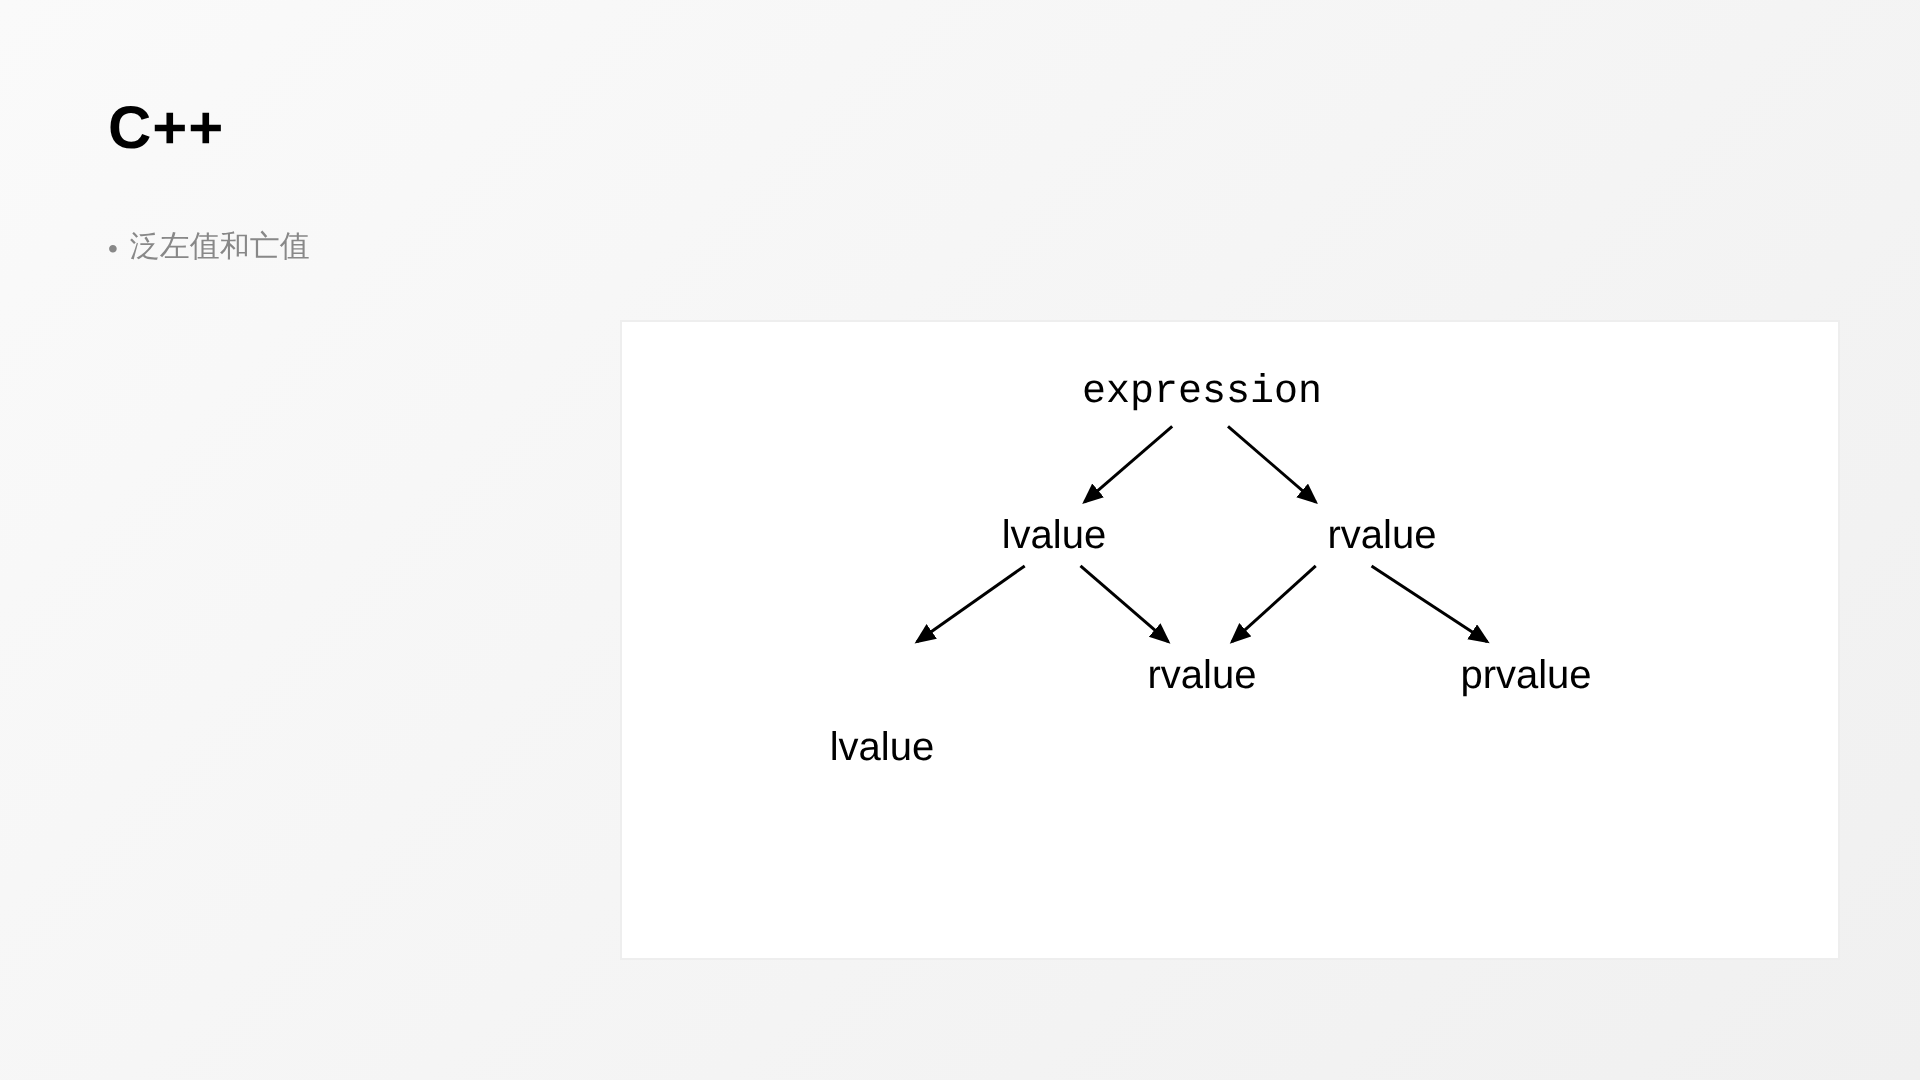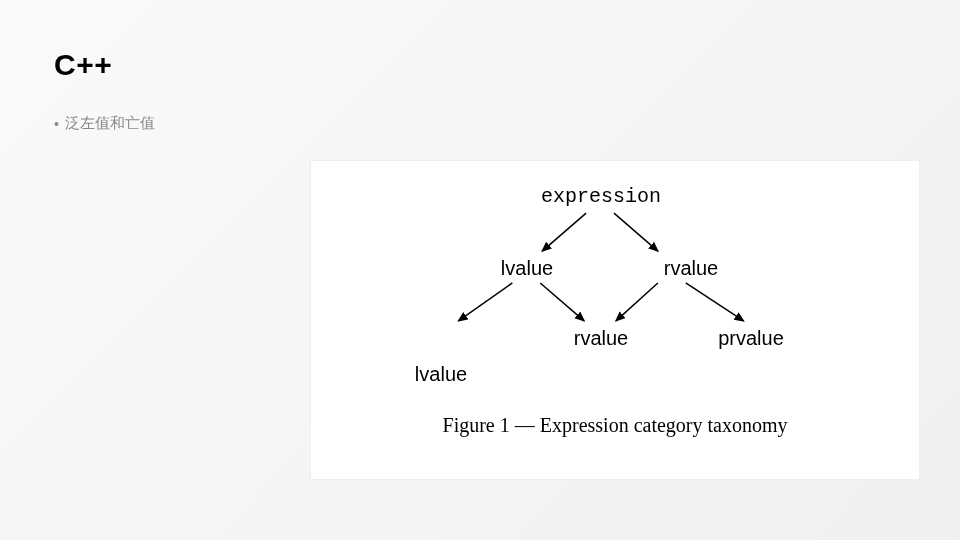--- a/index.html
+++ b/index.html
@@ -58,21 +58,21 @@
       font-family: Verdana, Arial, sans-serif;
       color: #000;
       text-align: center;
       transform: translateX(-50%);
     }
     .node-expression { top: 24px; left: 290px; font-family: Liberation Mono, monospace; }
     .node-glvalue    { top: 96px; left: 216px; }
     .node-rvalue     { top: 96px; left: 380px; }
     .node-lvalue     { top: 166px; left: 130px; margin-top: 36px; }
     .node-xvalue     { top: 166px; left: 290px; }
-    .node-prvalue    { top: 166px; left: 440px; }
+    .node-prvalue    { top: 166px; left: 452px; }
     .caption {
       position: absolute;
       bottom: 42px;
       width: 100%;
       text-align: center;
       font-family: "Times New Roman", serif;
       font-size: 20px;
       color: #000;
     }
     svg.arrows {
@@ -109,14 +109,13 @@
       <line x1="348" y1="122" x2="306" y2="160" stroke="#000" stroke-width="1.5" marker-end="url(#ah)"></line>
       <line x1="376" y1="122" x2="434" y2="160" stroke="#000" stroke-width="1.5" marker-end="url(#ah)"></line>
     </svg>
     <div class="node node-expression">expression</div>
     <div class="node node-glvalue">lvalue</div>
     <div class="node node-rvalue">rvalue</div>
     <div class="node node-lvalue">lvalue</div>
     <div class="node node-xvalue">rvalue</div>
     <div class="node node-prvalue">prvalue</div>
   </div>
-  <div class="caption">Figure 1 — Expression category taxonomy</div>
 </div>
 
 </body></html>

